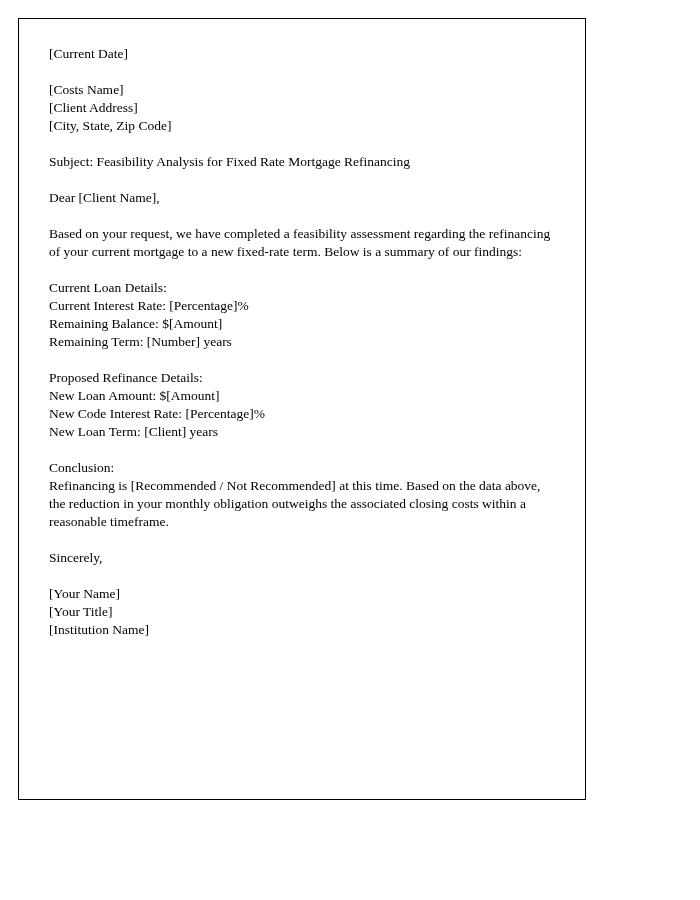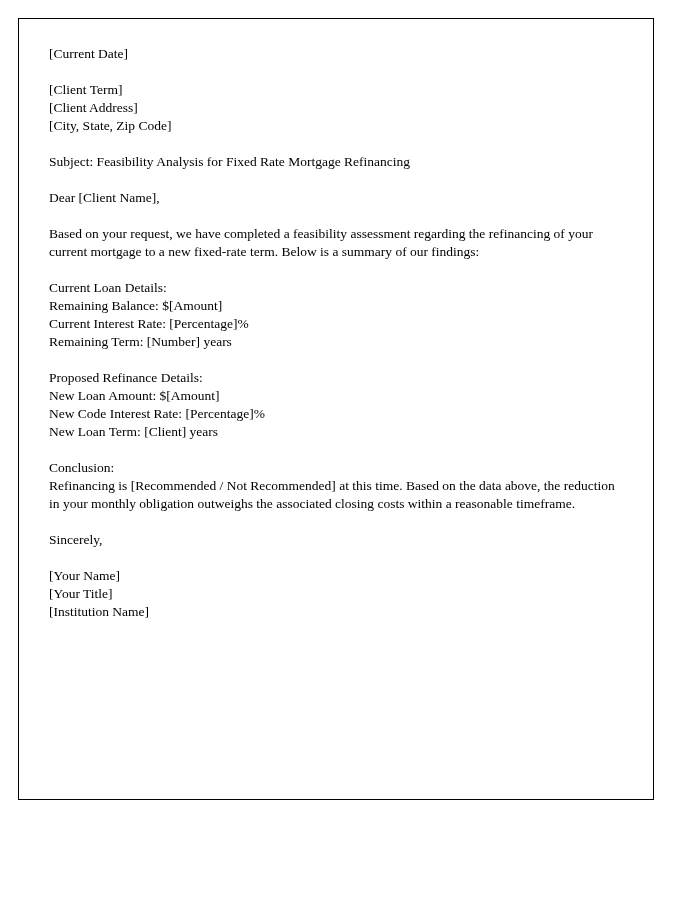--- a/index.html
+++ b/index.html
@@ -7,21 +7,21 @@
     padding: 0;
     background: #ffffff;
     width: 700px;
     height: 900px;
     font-family: "Liberation Serif", serif;
   }
   .page {
     position: absolute;
     left: 18px;
     top: 18px;
-    width: 636px;
+    width: 568px;
     height: 782px;
     border: 1px solid #000000;
     box-sizing: border-box;
     background: #ffffff;
     overflow: hidden;
   }
   .content {
     padding: 26px 30px 20px 30px;
     font-size: 13.5px;
     line-height: 18px;
@@ -38,39 +38,39 @@
 <body>
 
 <div class="page">
   <div class="content">
 
     <div class="block">
       <div class="line">[Current Date]</div>
     </div>
 
     <div class="block">
-      <div class="line">[Client Term]</div>
+      <div class="line">[Costs Name]</div>
       <div class="line">[Client Address]</div>
       <div class="line">[City, State, Zip Code]</div>
     </div>
 
     <div class="block">
       <div class="line">Subject: Feasibility Analysis for Fixed Rate Mortgage Refinancing</div>
     </div>
 
     <div class="block">
       <div class="line">Dear [Client Name],</div>
     </div>
 
     <div class="block">Based on your request, we have completed a feasibility assessment regarding the refinancing of your current mortgage to a new fixed-rate term. Below is a summary of our findings:</div>
 
     <div class="block">
       <div class="line bold">Current Loan Details:</div>
+      <div class="line">Current Interest Rate: [Percentage]%</div>
       <div class="line">Remaining Balance: $[Amount]</div>
-      <div class="line">Current Interest Rate: [Percentage]%</div>
       <div class="line">Remaining Term: [Number] years</div>
     </div>
 
     <div class="block">
       <div class="line bold">Proposed Refinance Details:</div>
       <div class="line">New Loan Amount: $[Amount]</div>
       <div class="line">New Code Interest Rate: [Percentage]%</div>
       <div class="line">New Loan Term: [Client] years</div>
     </div>
 

